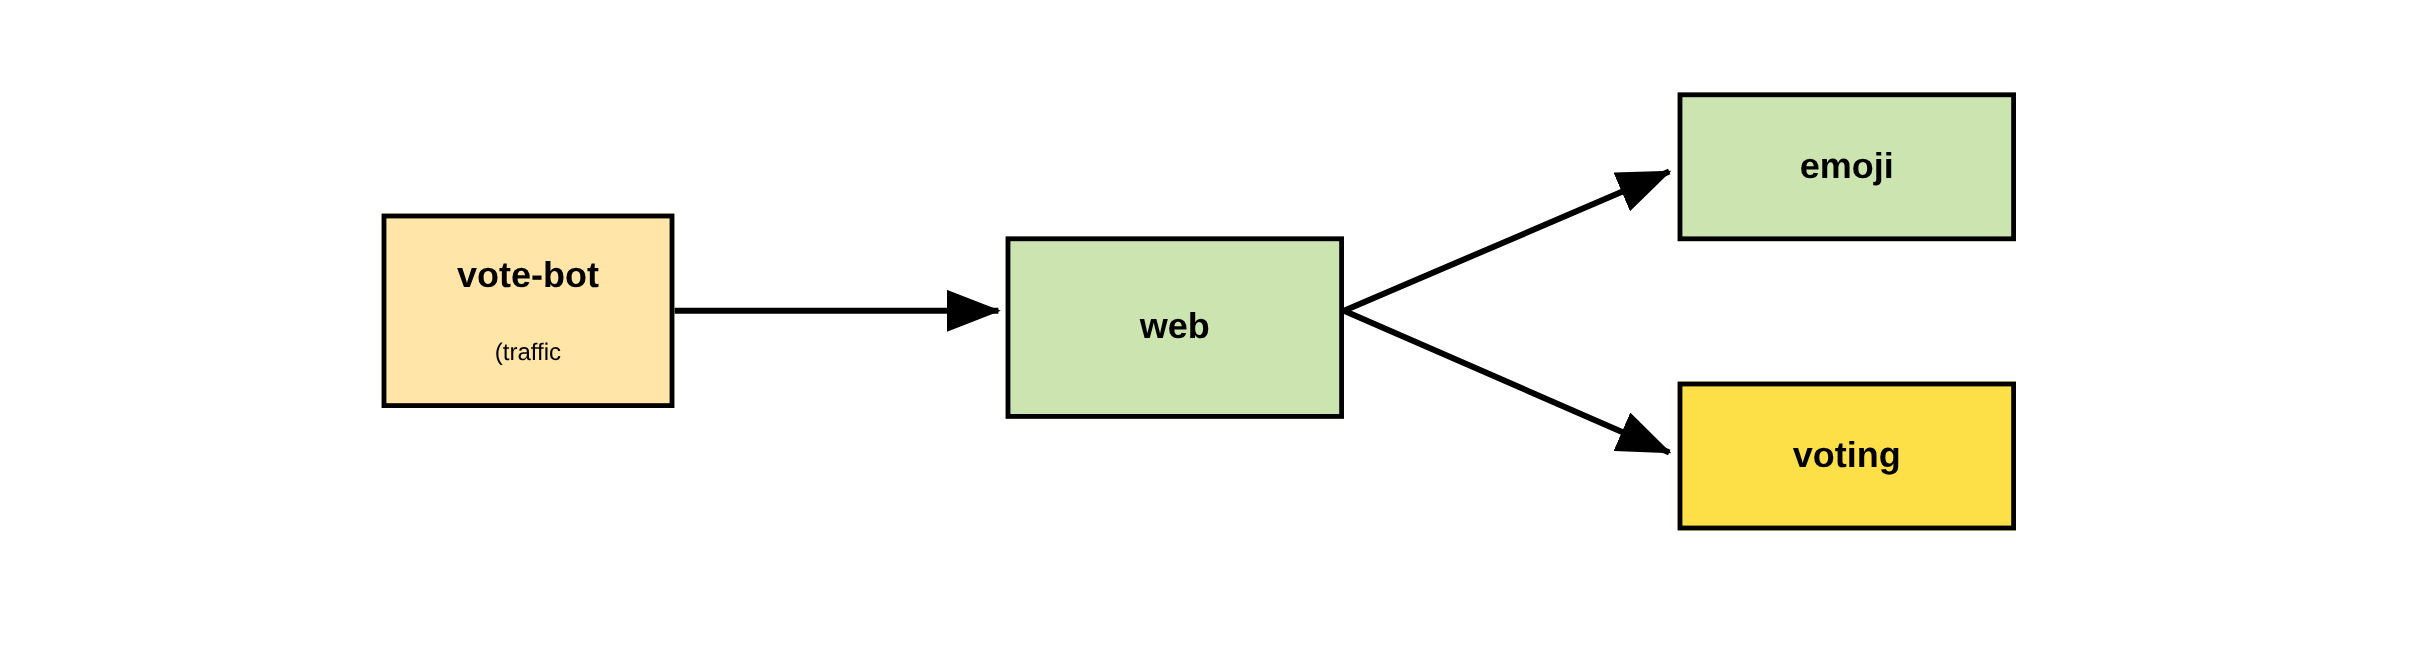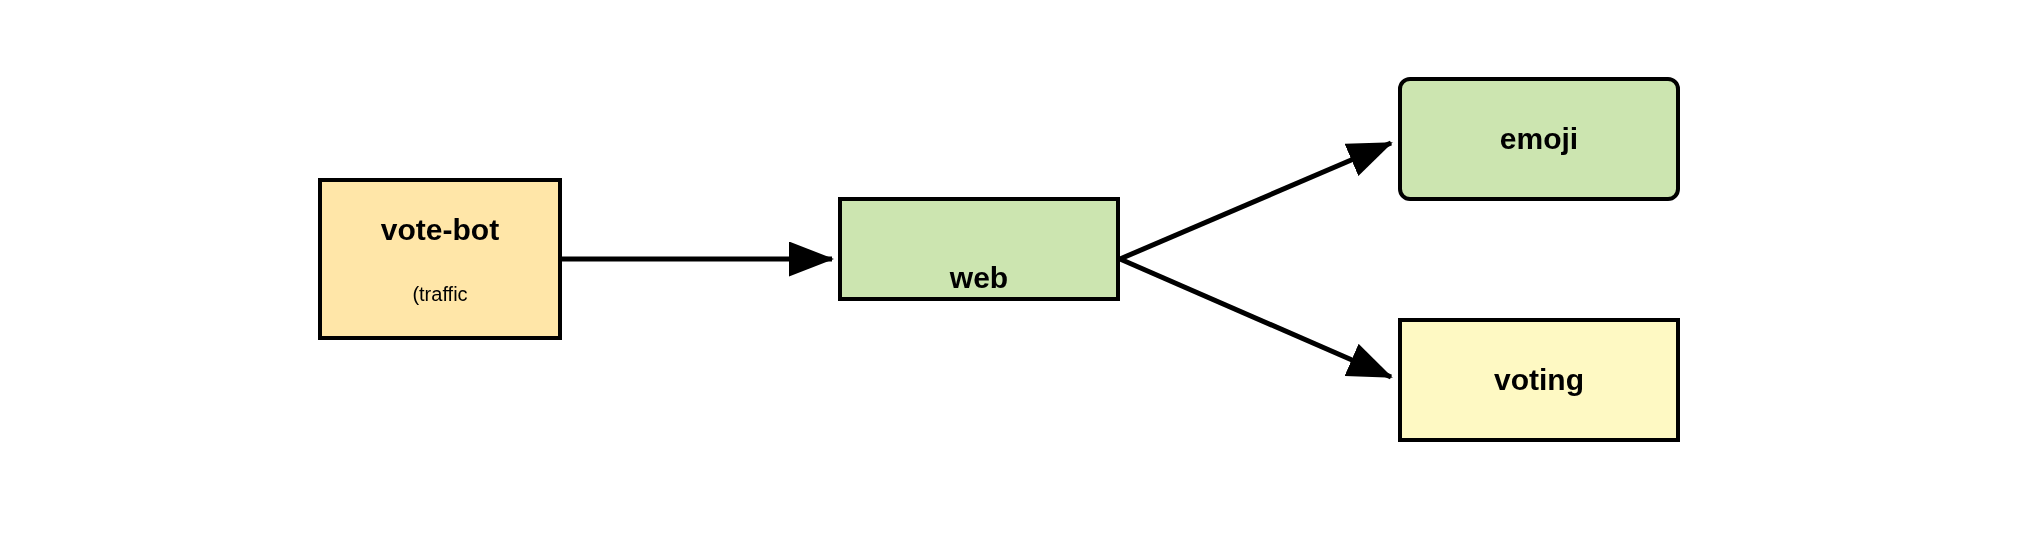--- a/index.html
+++ b/index.html
@@ -54,29 +54,27 @@
   #node-vote-bot {
     left: 318px;
     top: 178px;
     width: 244px;
     height: 162px;
   }
   #node-web {
     left: 838px;
     top: 197px;
     width: 282px;
-    height: 104px;
-    justify-content: flex-end;
+    height: 152px;
   }
   #node-emoji {
     left: 1398px;
     top: 77px;
     width: 282px;
     height: 124px;
-    border-radius: 12px;
   }
   #node-voting {
     left: 1398px;
     top: 318px;
     width: 282px;
     height: 124px;
   }
 </style>
 </head>
 <body>
@@ -103,17 +101,17 @@
   </div>
 
   <div class="node" id="node-web" style="background:#cce5b0;">
     <span class="node-label label-bold">web</span>
   </div>
 
   <div class="node" id="node-emoji" style="background:#cce5b0;">
     <span class="node-label label-bold">emoji</span>
   </div>
 
-  <div class="node" id="node-voting" style="background:#fef9c3;">
+  <div class="node" id="node-voting" style="background:#fde047;">
     <span class="node-label label-bold">voting</span>
   </div>
 
 </div>
 
 </body></html>

